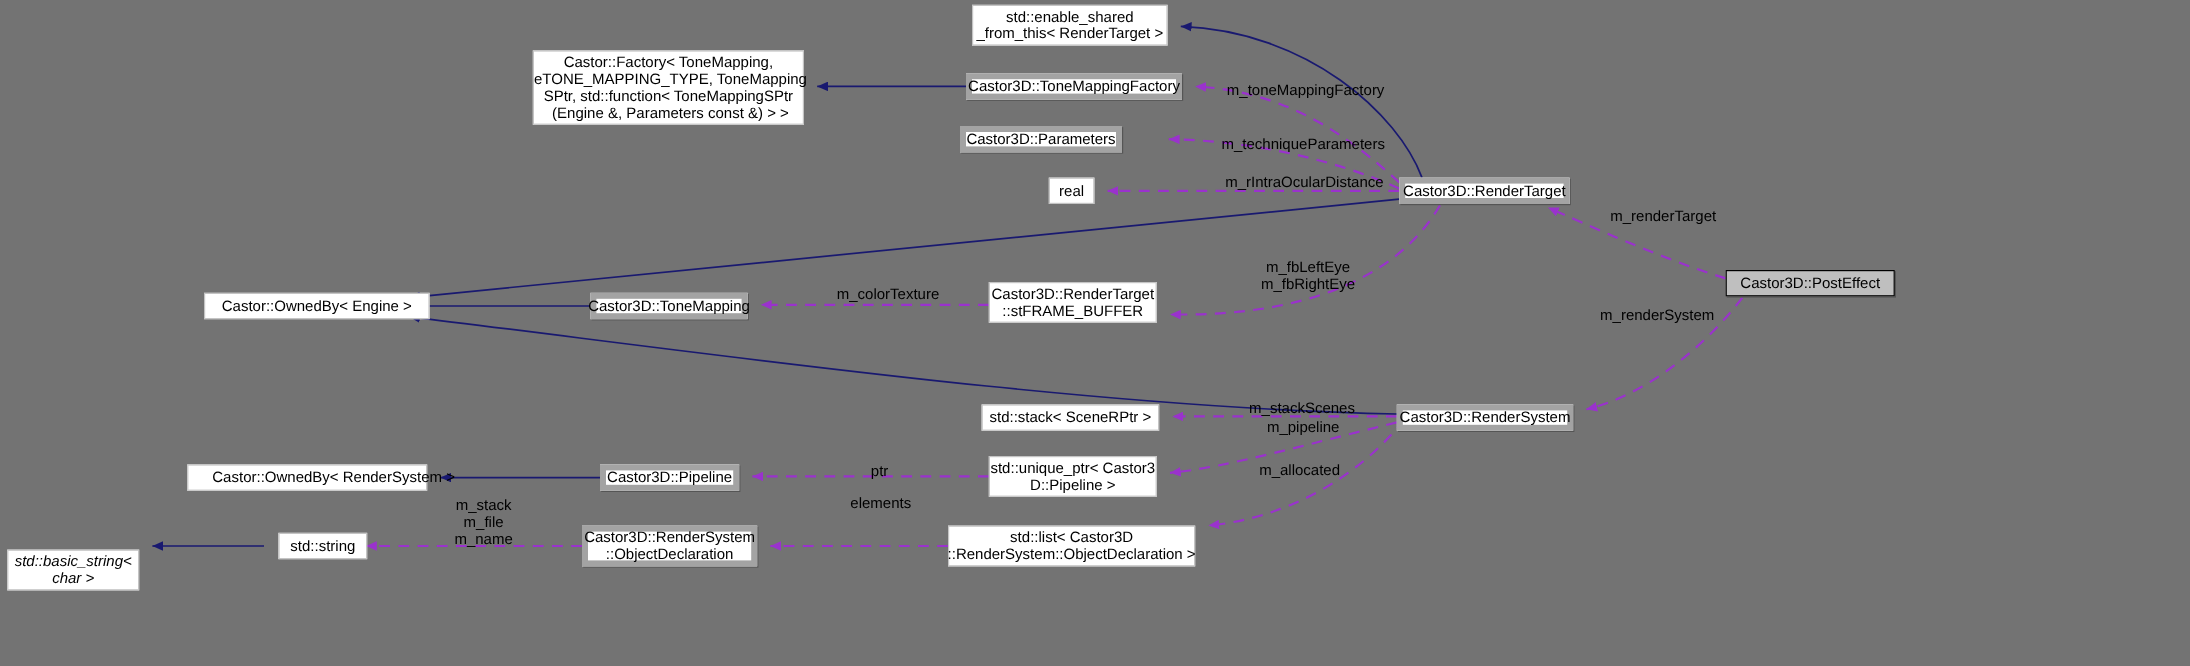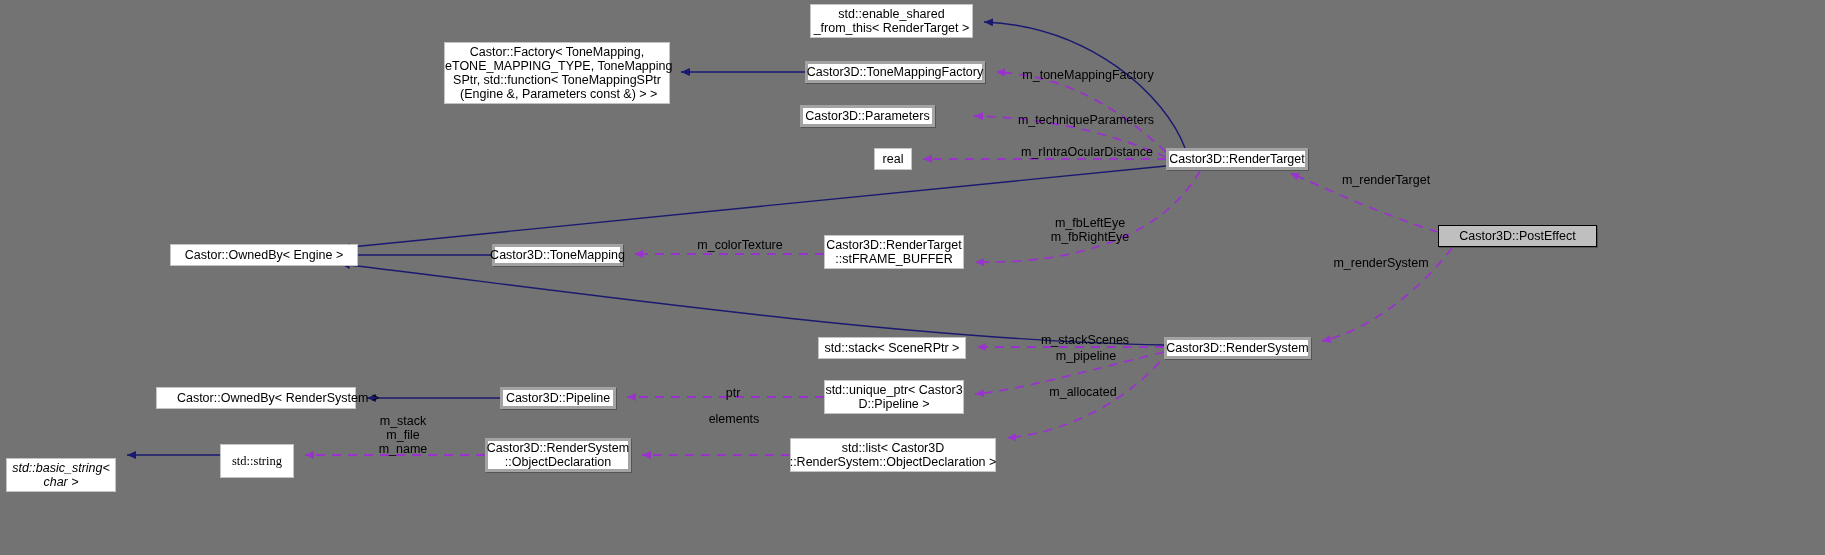--- a/index.html
+++ b/index.html
@@ -4,21 +4,21 @@
 <title>Collaboration diagram</title>
 <style>
   html,body{margin:0;padding:0;background:#ffffff;}
   body{font-family:"Liberation Sans",sans-serif;}
   #diagram{position:relative;width:1825px;height:555px;background:#737373;overflow:hidden;}
   #edges{position:absolute;left:0;top:0;width:1825px;height:555px;}
   .node{position:absolute;box-sizing:border-box;display:flex;align-items:center;justify-content:center;
         text-align:center;background:#ffffff;color:#000000;font-size:12.5px;line-height:14px;
         white-space:pre;letter-spacing:0px;}
   .node.thin{border:1px solid #c4c4c4;}
-  .node.bold{border:3px solid #a3a3a3;box-shadow:1px 1px 0 0 #555555;}
+  .node.bold{border:5px solid #a3a3a3;box-shadow:1px 1px 0 0 #555555;}
   .node.current{border:1px solid #000000;background:#bfbfbf;box-shadow:1px 1px 0 0 #555555;}
   .elabel{position:absolute;font-size:12.5px;line-height:14px;color:#000000;white-space:pre;
           text-align:center;background:transparent;}
 </style>
 </head>
 <body>
 
 <div id="diagram">
 
   <svg id="edges" viewBox="0 0 1825 555" xmlns="http://www.w3.org/2000/svg">
@@ -87,21 +87,21 @@
  (Engine &amp;, Parameters const &amp;) &gt; &gt;</div>
 
   <div class="node bold" style="left:805px;top:61px;width:180px;height:22px;">Castor3D::ToneMappingFactory</div>
 
   <div class="node bold" style="left:800px;top:105px;width:135px;height:22px;">Castor3D::Parameters</div>
 
   <div class="node thin" style="left:874px;top:148px;width:38px;height:22px;">real</div>
 
   <div class="node bold" style="left:1166px;top:148px;width:142px;height:22px;">Castor3D::RenderTarget</div>
 
-  <div class="node current" style="left:1438px;top:225px;width:159px;height:22px;">Castor3D::PostEffect</div>
+  <div class="node current" style="left:1438px;top:225px;width:141px;height:22px;">Castor3D::PostEffect</div>
 
   <div class="node thin" style="left:170px;top:244px;width:188px;height:22px;">Castor::OwnedBy&lt; Engine &gt;</div>
 
   <div class="node bold" style="left:492px;top:244px;width:131px;height:22px;">Castor3D::ToneMapping</div>
 
   <div class="node thin" style="left:824px;top:235px;width:140px;height:34px;">Castor3D::RenderTarget
 ::stFRAME_BUFFER</div>
 
   <div class="node thin" style="left:818px;top:337px;width:148px;height:22px;">std::stack&lt; SceneRPtr &gt;</div>
 
@@ -110,21 +110,21 @@
   <div class="node thin" style="left:156px;top:387px;width:200px;height:22px;padding-left:44px;">Castor::OwnedBy&lt; RenderSystem &gt;</div>
 
   <div class="node bold" style="left:500px;top:387px;width:116px;height:22px;">Castor3D::Pipeline</div>
 
   <div class="node thin" style="left:824px;top:380px;width:140px;height:34px;">std::unique_ptr&lt; Castor3
 D::Pipeline &gt;</div>
 
   <div class="node thin" style="left:6px;top:458px;width:110px;height:34px;font-style:italic;">std::basic_string&lt;
 char &gt;</div>
 
-  <div class="node thin" style="left:220px;top:444px;width:74px;height:34px;font-family:Liberation Serif, serif;">std::string</div>
+  <div class="node thin" style="left:232px;top:444px;width:74px;height:22px;">std::string</div>
 
   <div class="node bold" style="left:485px;top:438px;width:146px;height:34px;">Castor3D::RenderSystem
 ::ObjectDeclaration</div>
 
   <div class="node thin" style="left:790px;top:438px;width:206px;height:34px;">std::list&lt; Castor3D
 ::RenderSystem::ObjectDeclaration &gt;</div>
 
   <div class="elabel" style="left:1018px;top:68px;width:140px;">m_toneMappingFactory</div>
 
   <div class="elabel" style="left:1012px;top:113px;width:148px;">m_techniqueParameters</div>

